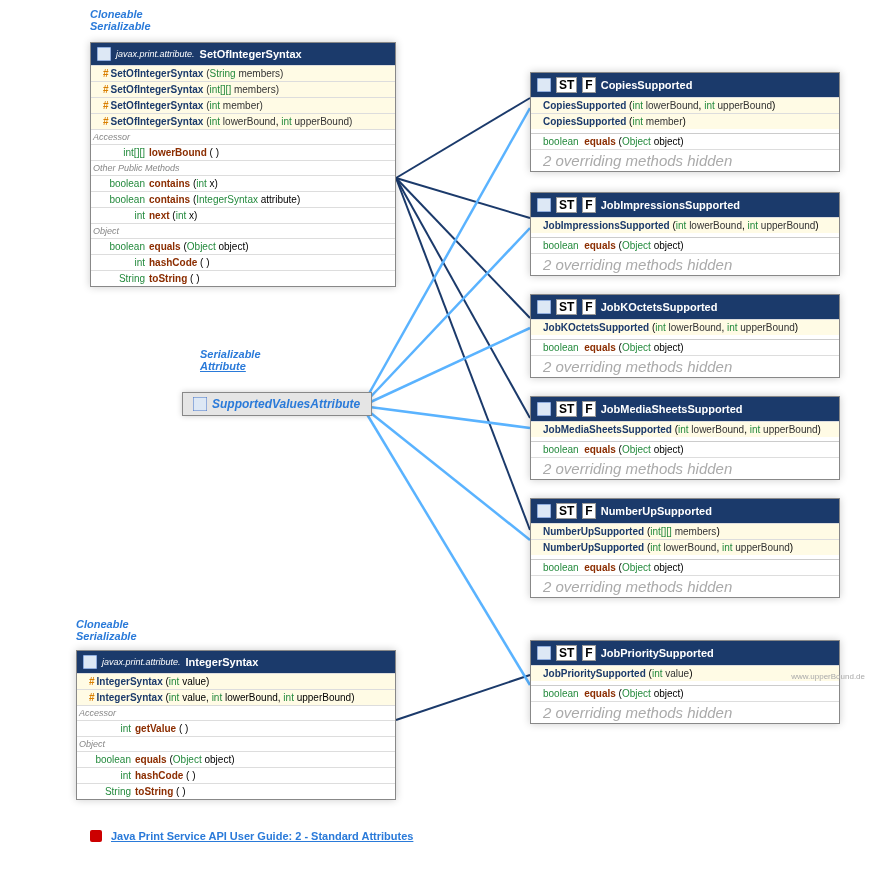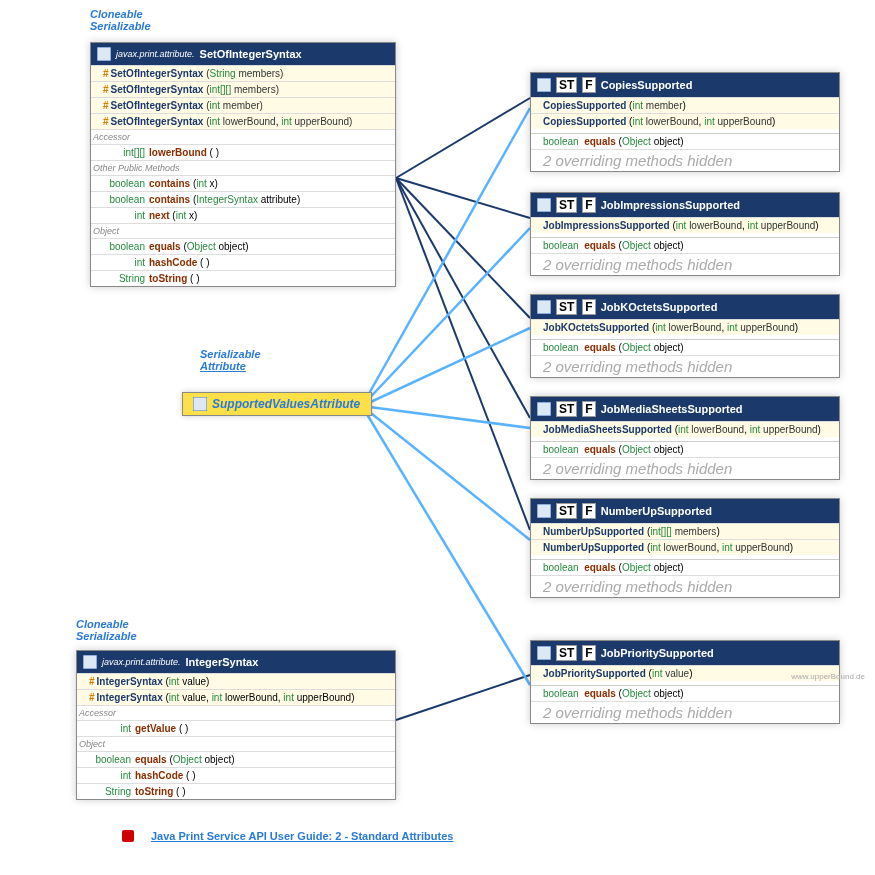--- a/index.html
+++ b/index.html
@@ -18,22 +18,22 @@
   .type-return { color: #248a3d; }
   .type-param { color: #248a3d; }
   .name { color: #8b2d00; font-weight: bold; }
   .ctor { color: #1b3a6b; font-weight: bold; }
   .paren { color: #333; }
   .param { color: #333; }
   .modsym { color: #d97f00; font-weight: bold; padding-right:2px;}
   .hidden-note { color: #aaa; font-style: italic; font-size:15px; }
   .toptags { position: absolute; color: #2a7ad9; font-weight: bold; font-style: italic; font-size:11px; }
   .toptags a { color: #2a7ad9; text-decoration: underline; display:block; }
-  .node { position: absolute; border: 1px solid #888; background: #fde047; padding: 4px 10px; font-weight: bold; font-style: italic; color: #2a7ad9; box-shadow: 0 0 6px rgba(0,0,0,0.2); font-size:12px; display:flex; align-items:center; gap:5px;}
-  .footer-link { position: absolute; color: #2a7ad9; font-weight: bold; text-decoration: underline; font-size:11px; display:flex; gap:17px;margin-left:32px;}
+  .node { position: absolute; border: 1px solid #888; background: #e5e5e5; padding: 4px 10px; font-weight: bold; font-style: italic; color: #2a7ad9; box-shadow: 0 0 6px rgba(0,0,0,0.2); font-size:12px; display:flex; align-items:center; gap:5px;}
+  .footer-link { position: absolute; color: #2a7ad9; font-weight: bold; text-decoration: underline; font-size:11px; display:flex; gap:9px;}
   .oracle { width:12px; height:12px; background:#c00; border-radius:2px; display:inline-block;}
   .credit { position:absolute; right:10px; bottom:8px; font-size:8px; color:#aaa;}
   .ret-col { display:inline-block; width:46px; text-align:right; padding-right:4px; color:#248a3d;}
 </style>
 </head>
 <body>
 <div class="canvas">
 
 <svg class="connectors">
 
@@ -119,22 +119,22 @@
 <div id="right-col">
       <div class="box" style="left: 530px; width: 310px; top: 72px;">
         <div class="box-header">
           <svg class="icon">
             <rect width="14" height="14" fill="#dde8f5" stroke="#4472c4"></rect>
           </svg>
           <span class="badge">ST</span>
           <span class="badge">F</span>
           <span>CopiesSupported</span>
         </div>
+        <div class="row row-highlight"><span class="ctor">CopiesSupported</span> (<span class="type-param">int</span> <span class="param">lowerBound</span>, <span class="type-param">int</span> <span class="param">upperBound</span>)</div>
         <div class="row row-highlight"><span class="ctor">CopiesSupported</span> (<span class="type-param">int</span> <span class="param">member</span>)</div>
-        <div class="row row-highlight"><span class="ctor">CopiesSupported</span> (<span class="type-param">int</span> <span class="param">lowerBound</span>, <span class="type-param">int</span> <span class="param">upperBound</span>)</div>
         <div class="row" style="border-top:1px solid #ccc; margin-top:4px;"><span class="type-return">boolean</span>&nbsp;&nbsp;<span class="name">equals</span> (<span class="type-param">Object</span> object)</div>
         <div class="row hidden-note">2 overriding methods hidden</div>
       </div>
       <div class="box" style="left: 530px; width: 310px; top: 192px;">
         <div class="box-header">
           <svg class="icon">
             <rect width="14" height="14" fill="#dde8f5" stroke="#4472c4"></rect>
           </svg>
           <span class="badge">ST</span>
           <span class="badge">F</span>

